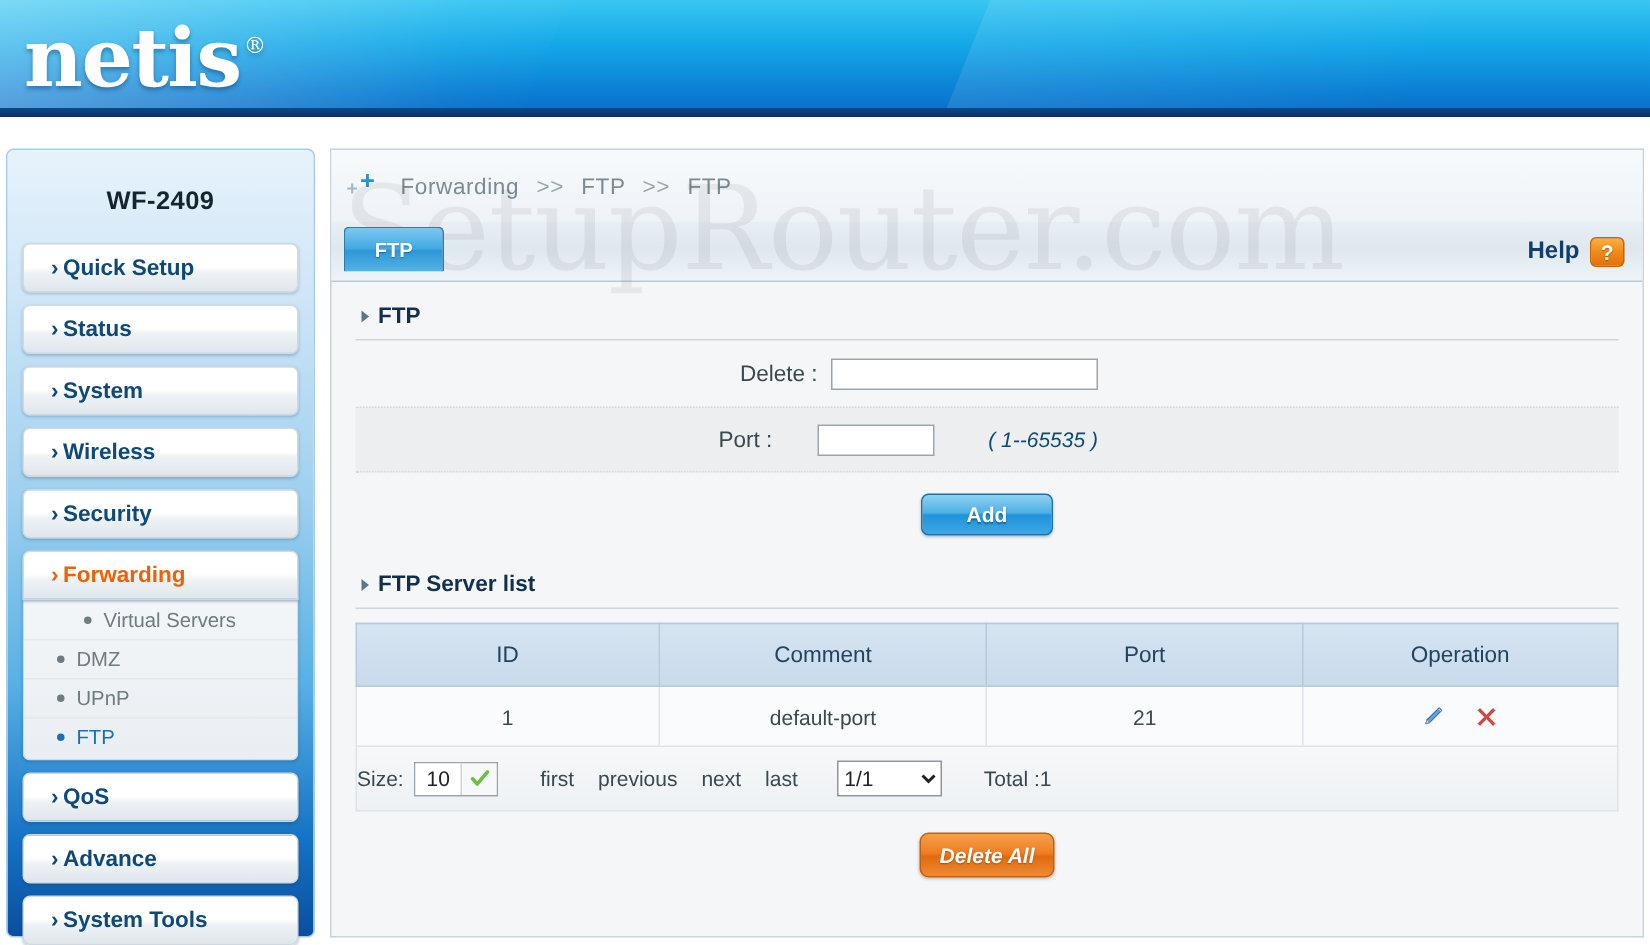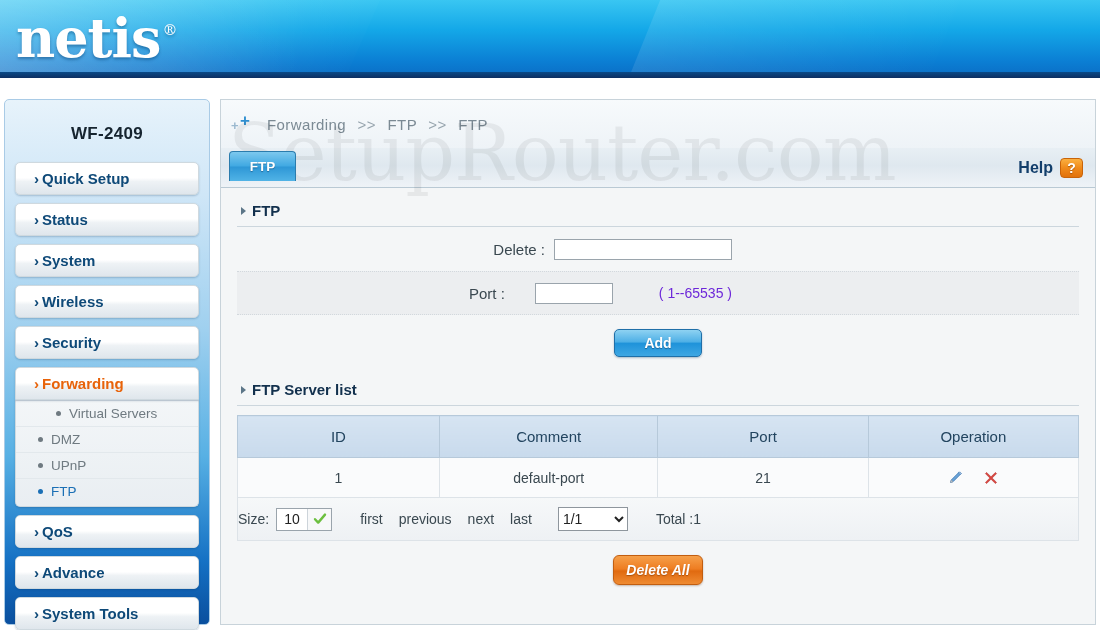--- a/index.html
+++ b/index.html
@@ -168,21 +168,21 @@
   }
   .form-row.alt { background: #eceef0; border-top: 1px dotted #d2d8dd; border-bottom: 1px dotted #d2d8dd; gap: 30px; }
   .form-label { font-size: 15px; color: #3a4850; }
   .txt {
     border: 1px solid #9aa4ac; background: #fff; height: 21px;
     font-family: "Liberation Sans", sans-serif; font-size: 13px;
     padding: 0 4px; color: #222;
   }
   .txt.wide { width: 178px; }
   .txt.narrow { width: 78px; }
-  .hint { font-size: 14px; color: #6d28d9; margin-left: 16px; }
+  .hint { font-size: 14px; color: #0c4a6e; margin-left: 6px; font-style: italic; }
 
   .btn-row { display: flex; justify-content: center; padding: 14px 0 10px 0; }
   .btn-blue {
     width: 88px; height: 28px; border-radius: 5px;
     border: 1px solid #1f6fa8;
     background: linear-gradient(180deg, #8ed2f2 0%, #4fb0e6 45%, #1f93da 52%, #3ea7e3 100%);
     color: #fff; font-size: 14px; font-weight: bold;
     display: flex; align-items: center; justify-content: center;
     text-shadow: 0 1px 1px rgba(10,60,100,0.55);
     box-shadow: 0 1px 2px rgba(0,50,90,0.3); cursor: pointer;

